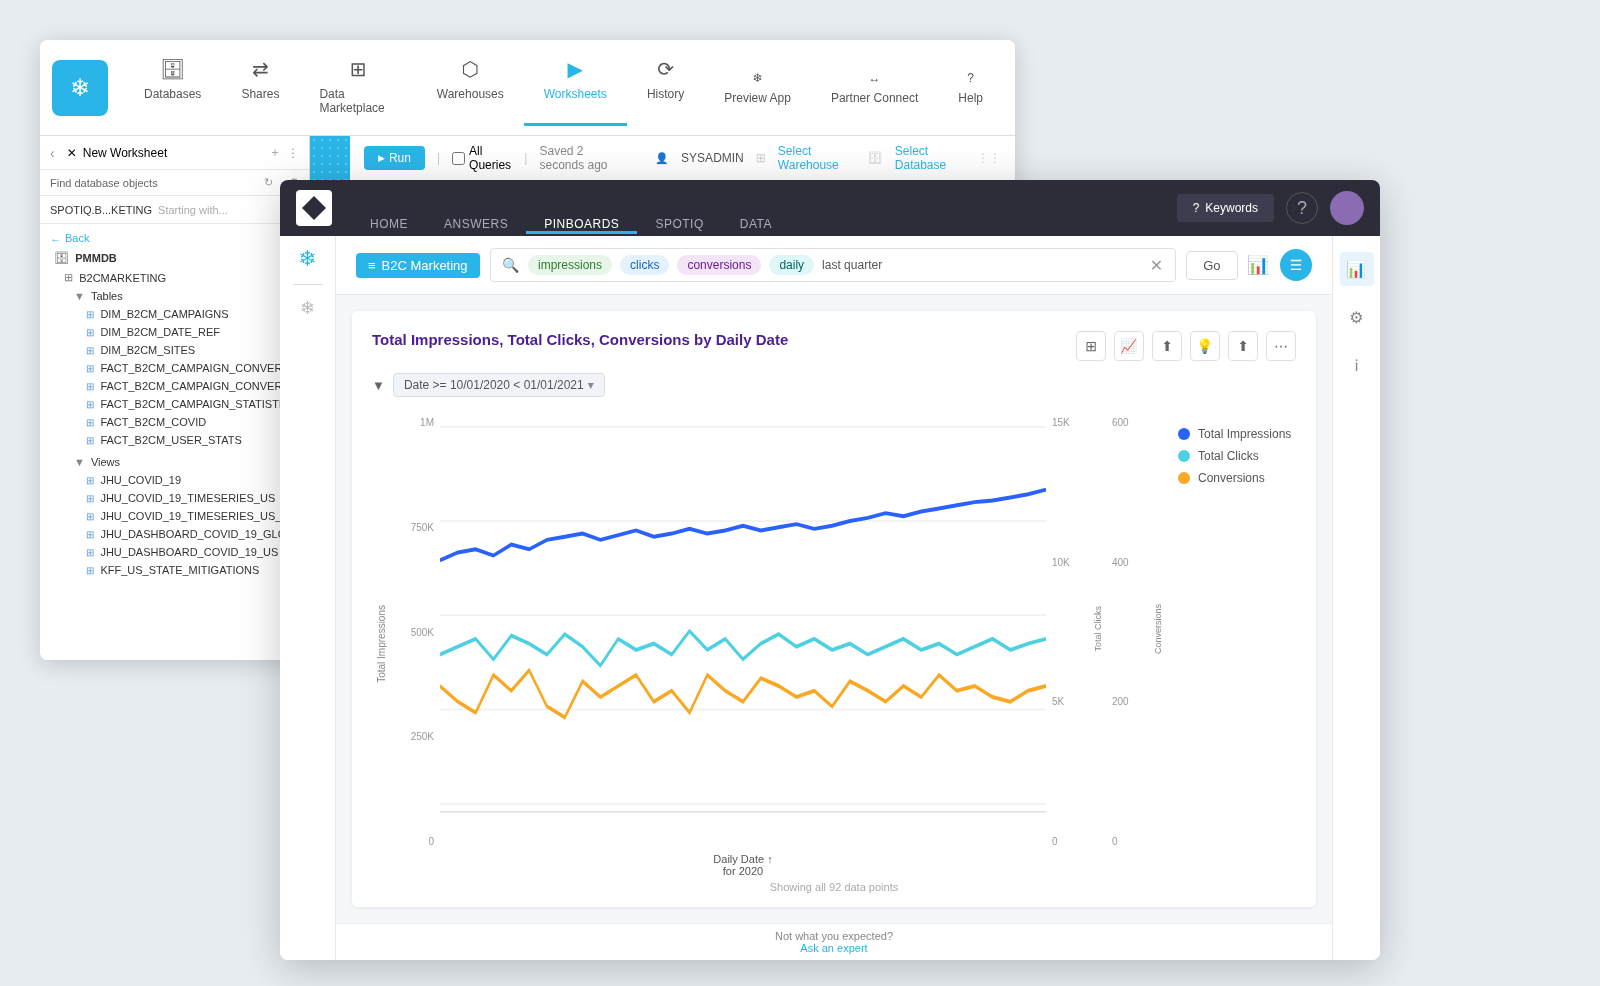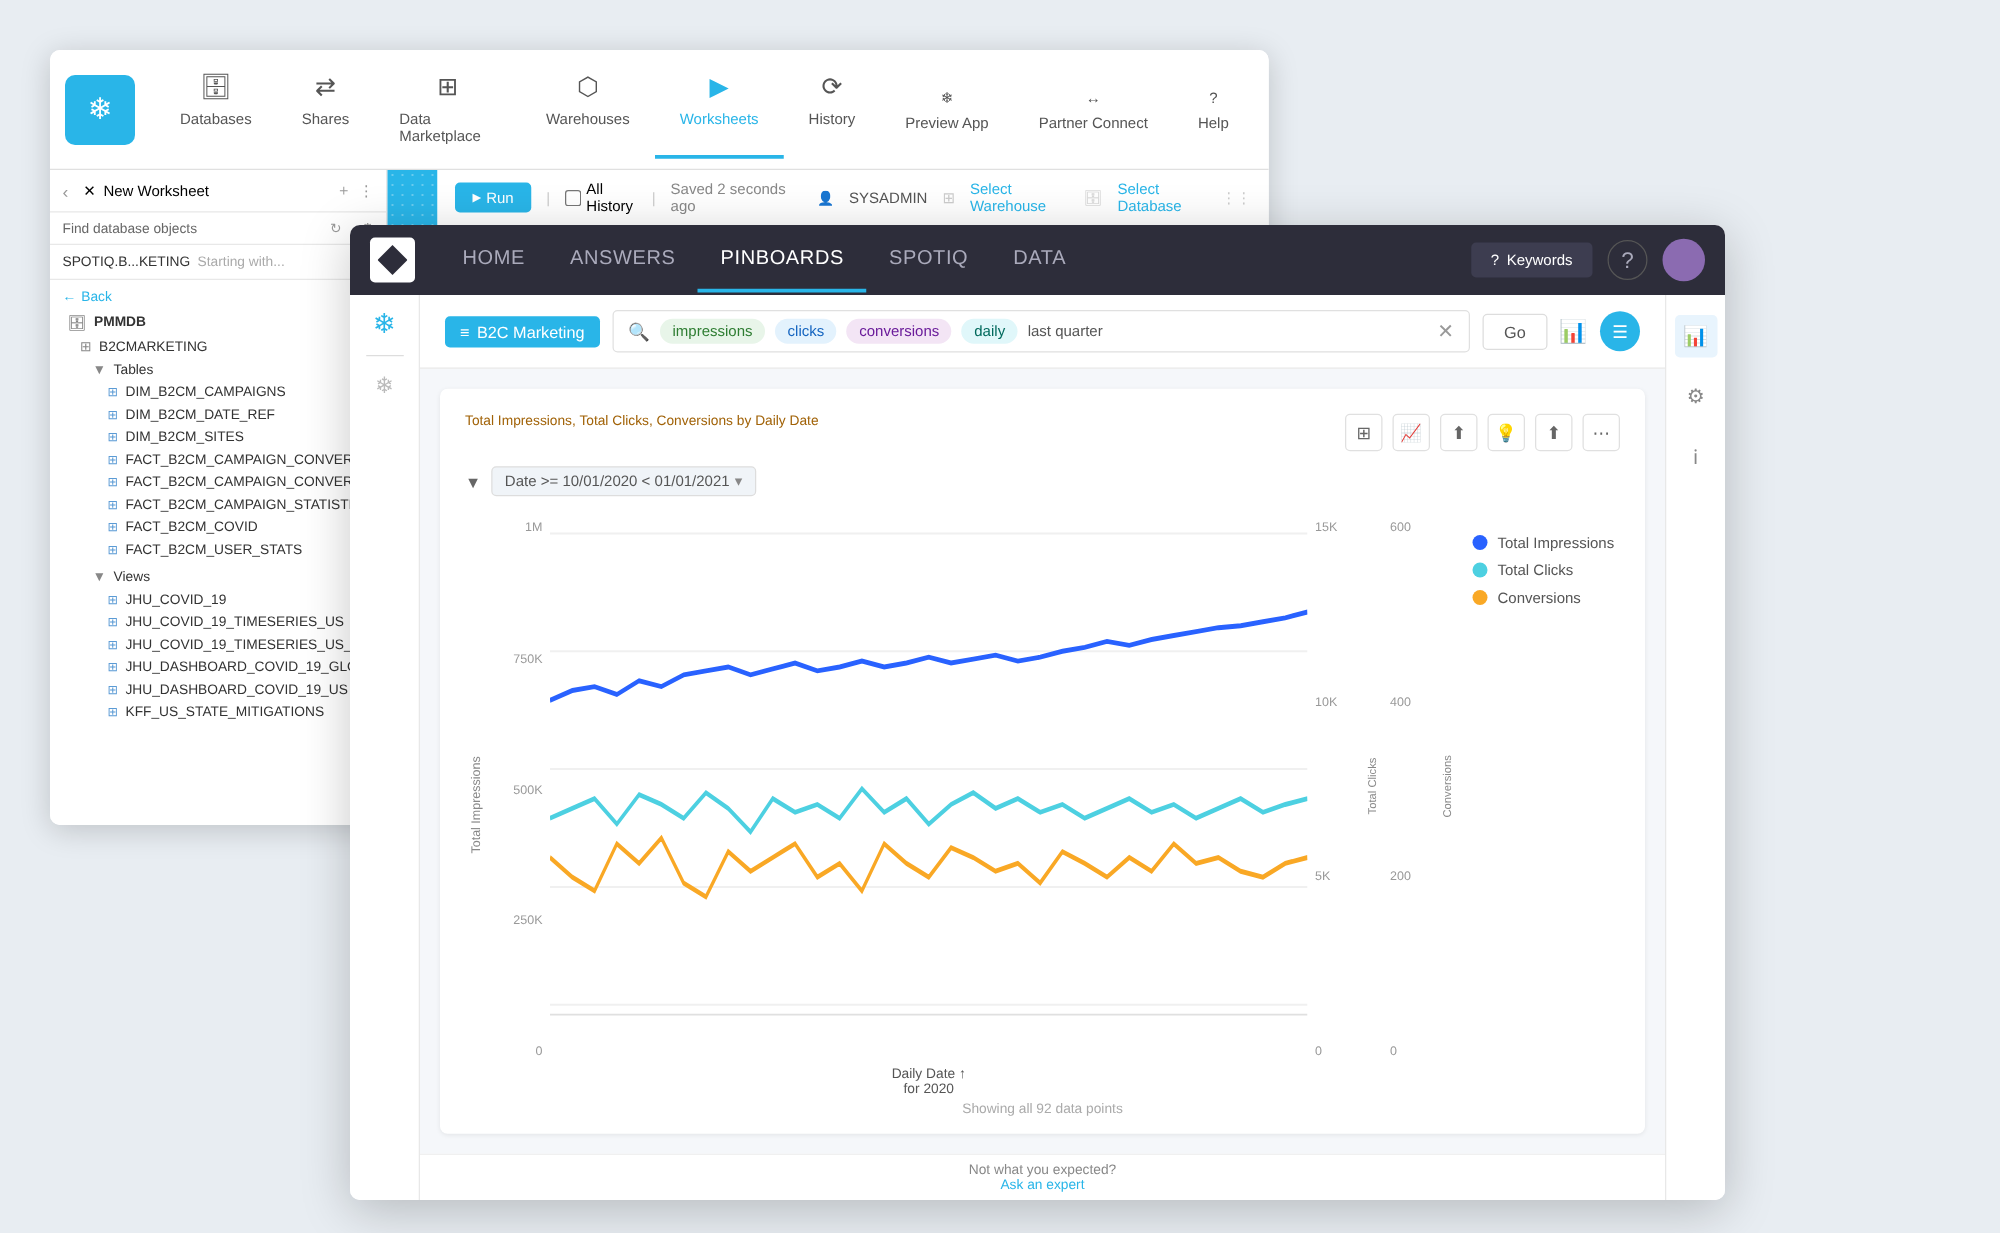--- a/index.html
+++ b/index.html
@@ -243,26 +243,26 @@
       background: #2d2d3a;
       clip-path: polygon(50% 0%, 100% 50%, 50% 100%, 0% 50%);
     }
     .ts-nav-links {
       display: flex;
       gap: 0;
       flex: 1;
     }
     .ts-nav-link {
       color: #aab;
-      font-size: 16px;
+      font-size: 12px;
       font-weight: 500;
       padding: 0 18px;
       height: 52px;
       display: flex;
-      align-items: center;
+      align-items: flex-end;
       cursor: pointer;
       letter-spacing: 0.5px;
       text-transform: uppercase;
       border-bottom: 3px solid transparent;
     }
     .ts-nav-link.active {
       color: #fff;
       border-bottom: 3px solid #29b5e8;
     }
     .ts-nav-right {
@@ -406,23 +406,23 @@
       display: flex;
       flex-direction: column;
       overflow: hidden;
     }
     .ts-chart-header {
       display: flex;
       align-items: flex-start;
       margin-bottom: 12px;
     }
     .ts-chart-title {
-      font-size: 11px;
-      font-weight: 400;
-      color: #a16207;
+      font-size: 15px;
+      font-weight: 700;
+      color: #4c1d95;
       flex: 1;
     }
     .ts-chart-toolbar {
       display: flex;
       gap: 8px;
       align-items: center;
     }
     .chart-tool-btn {
       width: 30px; height: 30px;
       border: 1px solid #e0e0e0;
@@ -750,21 +750,21 @@
 
     <div class="sf-editor">
 
       <div class="sf-editor-toolbar">
         <button class="run-btn">
           <span>Run</span>
         </button>
         <span class="toolbar-sep">|</span>
         <label style="display:flex; align-items:center; gap:4px; font-size:12px; cursor:pointer;">
           <input type="checkbox" style="">
-          <span>All History</span>
+          <span>All Queries</span>
         </label>
         <span class="toolbar-sep">|</span>
         <span class="toolbar-label">Saved 2 seconds ago</span>
         <span style="flex:1;"></span>
         <span style="color:#888; font-size:11px;">👤</span>
         <span class="toolbar-user">SYSADMIN</span>
         <span style="color:#ccc;">⊞</span>
         <span class="warehouse-btn">Select Warehouse</span>
         <span style="color:#ccc;">🗄</span>
         <span class="database-btn">Select Database</span>

